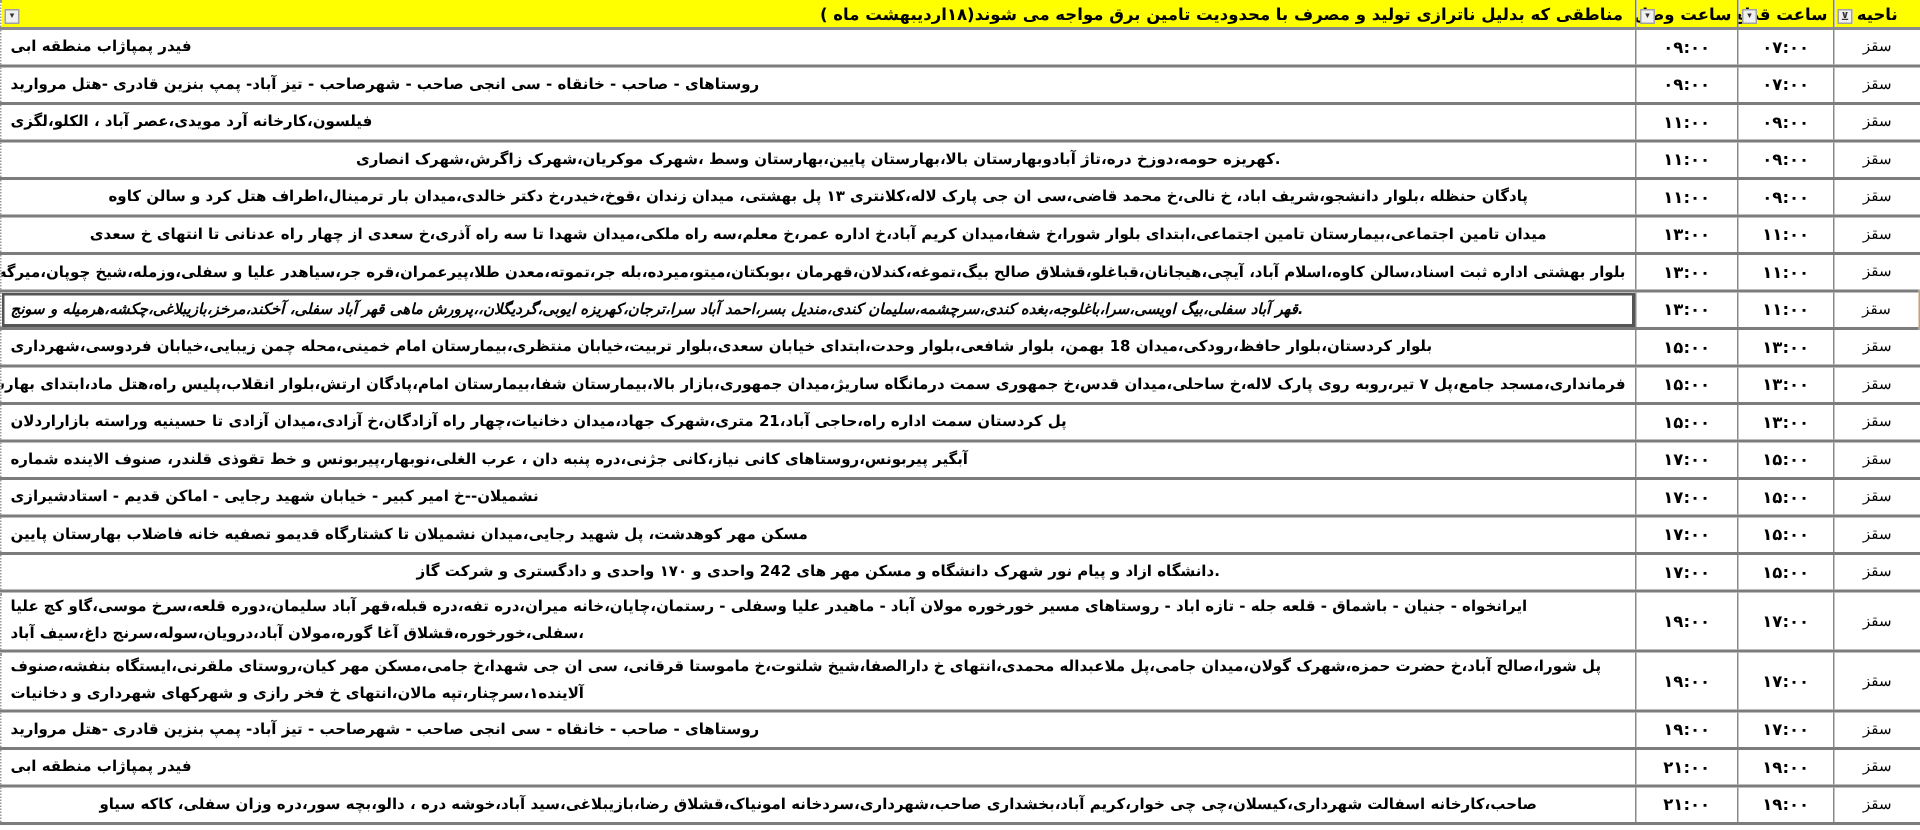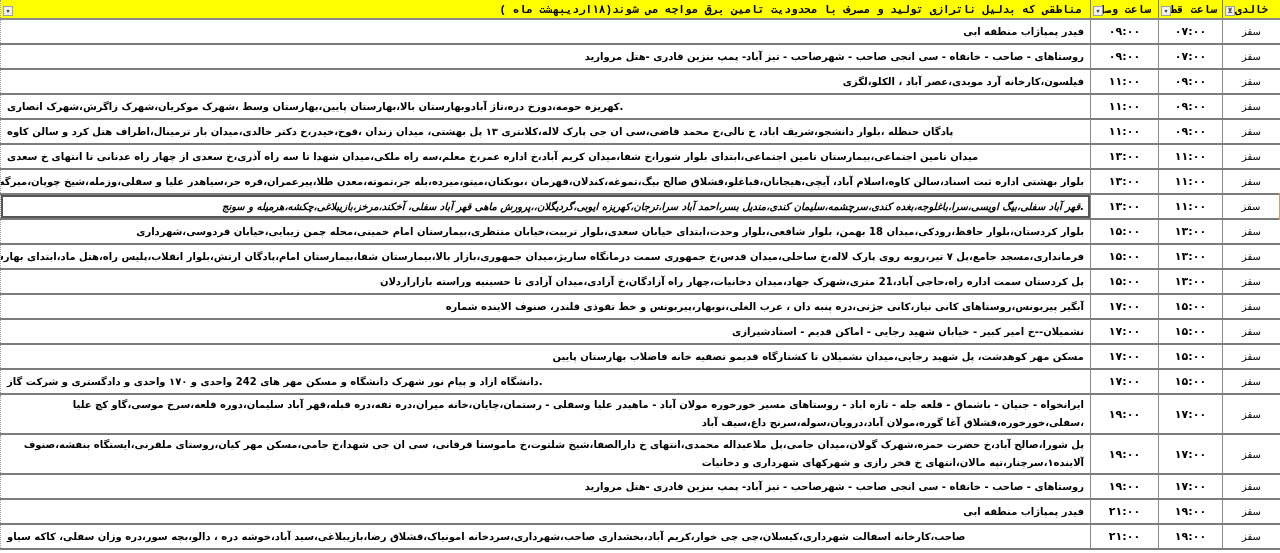--- a/index.html
+++ b/index.html
@@ -9,57 +9,57 @@
   col.c-region { width: 58px; }
   col.c-start { width: 64px; }
   col.c-end { width: 68px; }
   col.c-area { width: 1090px; }
   th {
     background: #ffff00; height: 18px; padding: 0 4px; font-size: 11px; font-weight: bold;
     color: #000; border-right: 1px solid #7a7a7a; border-left: 1px solid #7a7a7a; border-bottom: 2px solid #8a8a8a;
     position: relative; white-space: nowrap; overflow: hidden; text-align: center;
   }
   th.area-h { text-align: right; padding-right: 8px; border-left: 1px dotted #999; }
-  th .hlabel { display: inline-block; font-family: Liberation Mono, monospace; }
+  th .hlabel { display: inline-block; }
   .filter-btn {
     position: absolute; left: 2px; bottom: 2px; width: 10px; height: 10px; background: #f0f0f0;
     border: 1px solid #a0a0a0; box-sizing: border-box; font-size: 6px; line-height: 8px; color: #333;
     text-align: center;
   }
   th.region-h .filter-btn { font-size: 7px; }
   td {
     border-bottom: 2px solid #7c7c7c; border-right: 1px solid #8a8a8a; border-left: 1px solid #8a8a8a;
     font-size: 10px; font-weight: bold; color: #000; padding: 0 6px; white-space: nowrap; overflow: hidden;
     text-align: center; vertical-align: middle;
   }
   td.region { font-weight: normal; font-size: 10px; }
   td.time { font-size: 11px; letter-spacing: 0.5px; margin-top: 15px; }
-  td.area { text-align: right; border-left: 1px dotted #999; }
-  td.area.r { text-align: left; padding-right: 6px; }
+  td.area { text-align: left; border-left: 1px dotted #999; }
+  td.area.r { text-align: center; padding-right: 6px; }
   td.area.wrap { white-space: normal; line-height: 18px; }
   tr.row td { height: 23px; }
   tr.row.tall td { height: 38px; }
   tr.row.sel td.area { box-shadow: inset 0 0 0 2px #555; font-style: italic; }
   tr.row.sel td.region { border-right: 3px solid #c8a070; }
 </style>
 </head>
 <body>
 
 <div class="sheet">
 <table>
   <colgroup>
     <col class="c-region">
         <col class="c-start">
         <col class="c-end">
         <col class="c-area">
   </colgroup>
   <thead>
     <tr>
       <th class="region-h">
-        <span class="hlabel">خالدی</span>
+        <span class="hlabel">ناحیه</span>
         <span class="filter-btn">⊻</span>
       </th>
       <th>
         <span class="hlabel">ساعت قطع</span>
         <span class="filter-btn">▾</span>
       </th>
       <th>
         <span class="hlabel">ساعت وصل</span>
         <span class="filter-btn">▾</span>
       </th>

